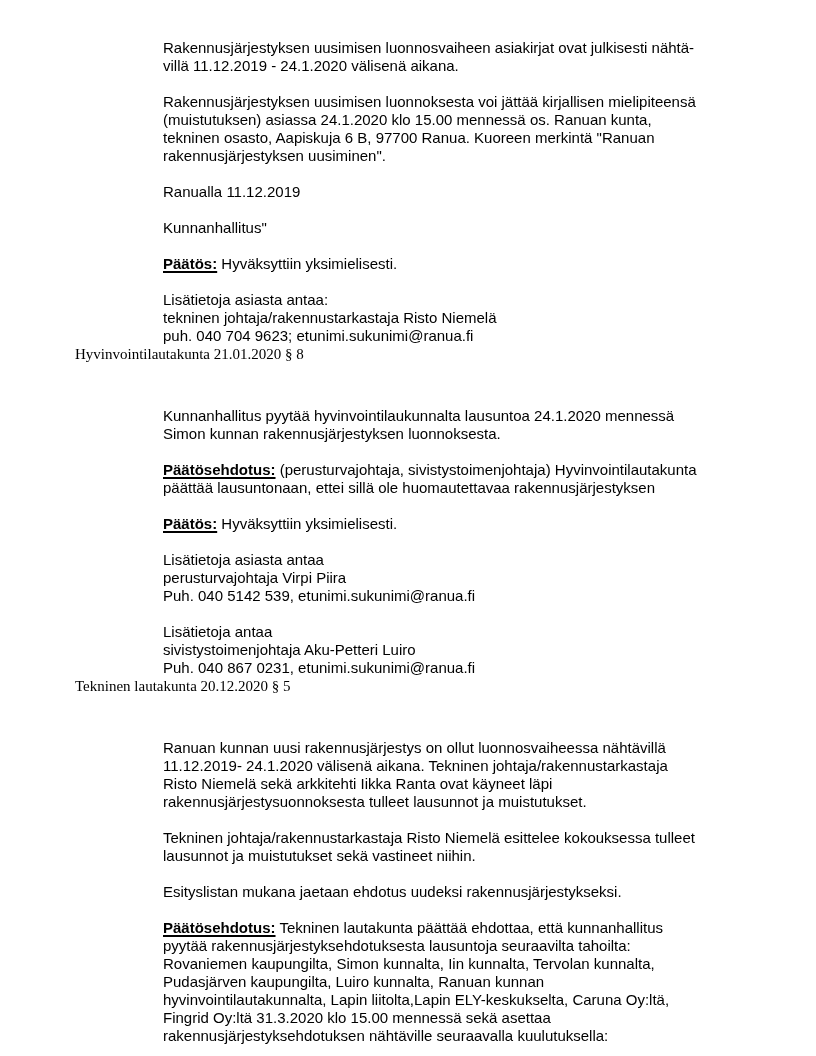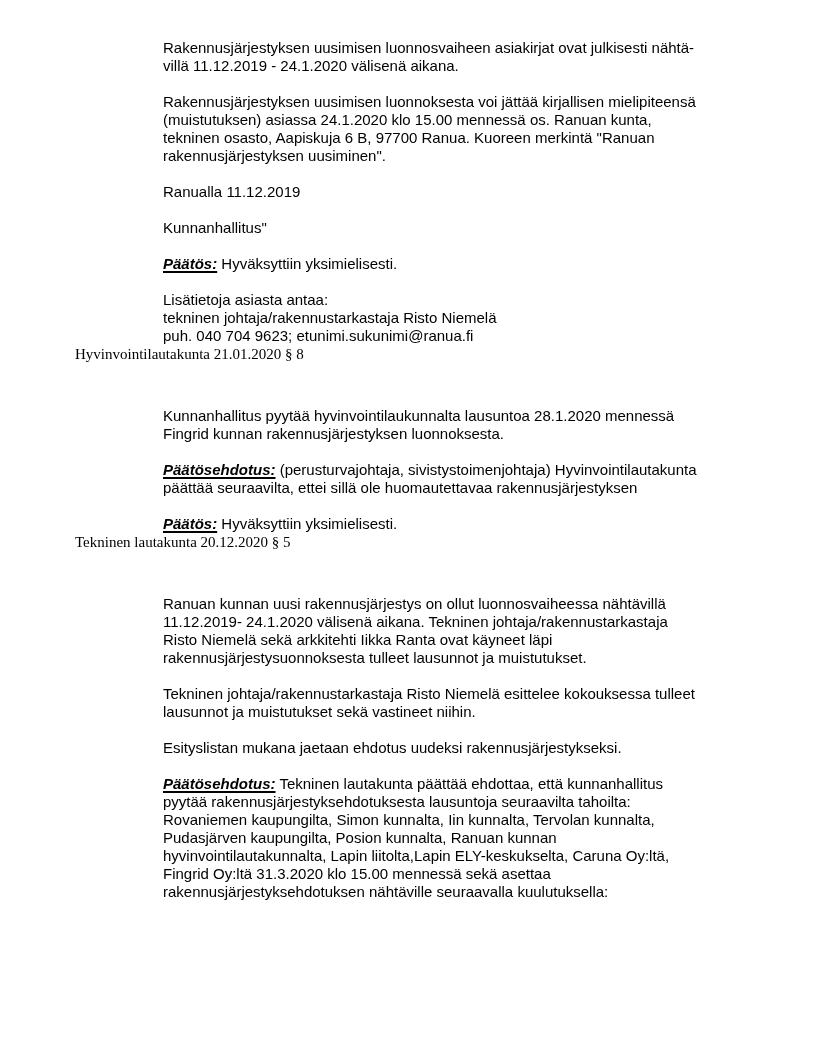--- a/index.html
+++ b/index.html
@@ -29,21 +29,20 @@
     font-family: Liberation Serif, serif;
   }
   .line {
     white-space: pre;
   }
   .label {
     font-weight: 700;
     text-decoration: underline;
     text-decoration-thickness: 1.5px;
     text-underline-offset: 2px;
-    font-style: italic;
   }
 </style>
 </head>
 <body>
 
 <main class="page" style="background: rgb(255, 255, 255); color: rgb(0, 0, 0);">
     <div class="paragraph">
       <div class="line">Rakennusjärjestyksen uusimisen luonnosvaiheen asiakirjat ovat julkisesti nähtä-</div>
       <div class="line">villä 11.12.2019 - 24.1.2020 välisenä aikana.</div>
     </div>
@@ -64,29 +63,39 @@
     </div>
     <div class="paragraph">
       <div class="line">Lisätietoja asiasta antaa:</div>
       <div class="line">tekninen johtaja/rakennustarkastaja Risto Niemelä</div>
       <div class="line">puh. 040 704 9623; etunimi.sukunimi@ranua.fi</div>
     </div>
     <div class="margin-heading">
       <div class="line">Hyvinvointilautakunta 21.01.2020 § 8</div>
     </div>
     <div class="paragraph">
-      <div class="line">Kunnanhallitus pyytää hyvinvointilaukunnalta lausuntoa 28.1.2020 mennessä</div>
-      <div class="line">Fingrid kunnan rakennusjärjestyksen luonnoksesta.</div>
+      <div class="line">Kunnanhallitus pyytää hyvinvointilaukunnalta lausuntoa 24.1.2020 mennessä</div>
+      <div class="line">Simon kunnan rakennusjärjestyksen luonnoksesta.</div>
     </div>
     <div class="paragraph">
       <div class="line"><span class="label">Päätösehdotus:</span> (perusturvajohtaja, sivistystoimenjohtaja) Hyvinvointilautakunta</div>
-      <div class="line">päättää seuraavilta, ettei sillä ole huomautettavaa rakennusjärjestyksen</div>
+      <div class="line">päättää lausuntonaan, ettei sillä ole huomautettavaa rakennusjärjestyksen</div>
     </div>
     <div class="paragraph">
       <div class="line"><span class="label">Päätös:</span> Hyväksyttiin yksimielisesti.</div>
+    </div>
+    <div class="paragraph">
+      <div class="line">Lisätietoja asiasta antaa</div>
+      <div class="line">perusturvajohtaja Virpi Piira</div>
+      <div class="line">Puh. 040 5142 539, etunimi.sukunimi@ranua.fi</div>
+    </div>
+    <div class="paragraph">
+      <div class="line">Lisätietoja antaa</div>
+      <div class="line">sivistystoimenjohtaja Aku-Petteri Luiro</div>
+      <div class="line">Puh. 040 867 0231, etunimi.sukunimi@ranua.fi</div>
     </div>
     <div class="margin-heading">
       <div class="line">Tekninen lautakunta 20.12.2020 § 5</div>
     </div>
     <div class="paragraph">
       <div class="line">Ranuan kunnan uusi rakennusjärjestys on ollut luonnosvaiheessa nähtävillä</div>
       <div class="line">11.12.2019- 24.1.2020 välisenä aikana. Tekninen johtaja/rakennustarkastaja</div>
       <div class="line">Risto Niemelä sekä arkkitehti Iikka Ranta ovat käyneet läpi</div>
       <div class="line">rakennusjärjestysuonnoksesta tulleet lausunnot ja muistutukset.</div>
     </div>
@@ -94,18 +103,18 @@
       <div class="line">Tekninen johtaja/rakennustarkastaja Risto Niemelä esittelee kokouksessa tulleet</div>
       <div class="line">lausunnot ja muistutukset sekä vastineet niihin.</div>
     </div>
     <div class="paragraph">
       <div class="line">Esityslistan mukana jaetaan ehdotus uudeksi rakennusjärjestykseksi.</div>
     </div>
     <div class="paragraph">
       <div class="line"><span class="label">Päätösehdotus:</span> Tekninen lautakunta päättää ehdottaa, että kunnanhallitus</div>
       <div class="line">pyytää rakennusjärjestyksehdotuksesta lausuntoja seuraavilta tahoilta:</div>
       <div class="line">Rovaniemen kaupungilta, Simon kunnalta, Iin kunnalta, Tervolan kunnalta,</div>
-      <div class="line">Pudasjärven kaupungilta, Posion kunnalta, Ranuan kunnan</div>
+      <div class="line">Pudasjärven kaupungilta, Luiro kunnalta, Ranuan kunnan</div>
       <div class="line">hyvinvointilautakunnalta, Lapin liitolta,Lapin ELY-keskukselta, Caruna Oy:ltä,</div>
       <div class="line">Fingrid Oy:ltä 31.3.2020 klo 15.00 mennessä sekä asettaa</div>
       <div class="line">rakennusjärjestyksehdotuksen nähtäville seuraavalla kuulutuksella:</div>
     </div>
   </main>
 
 </body></html>

